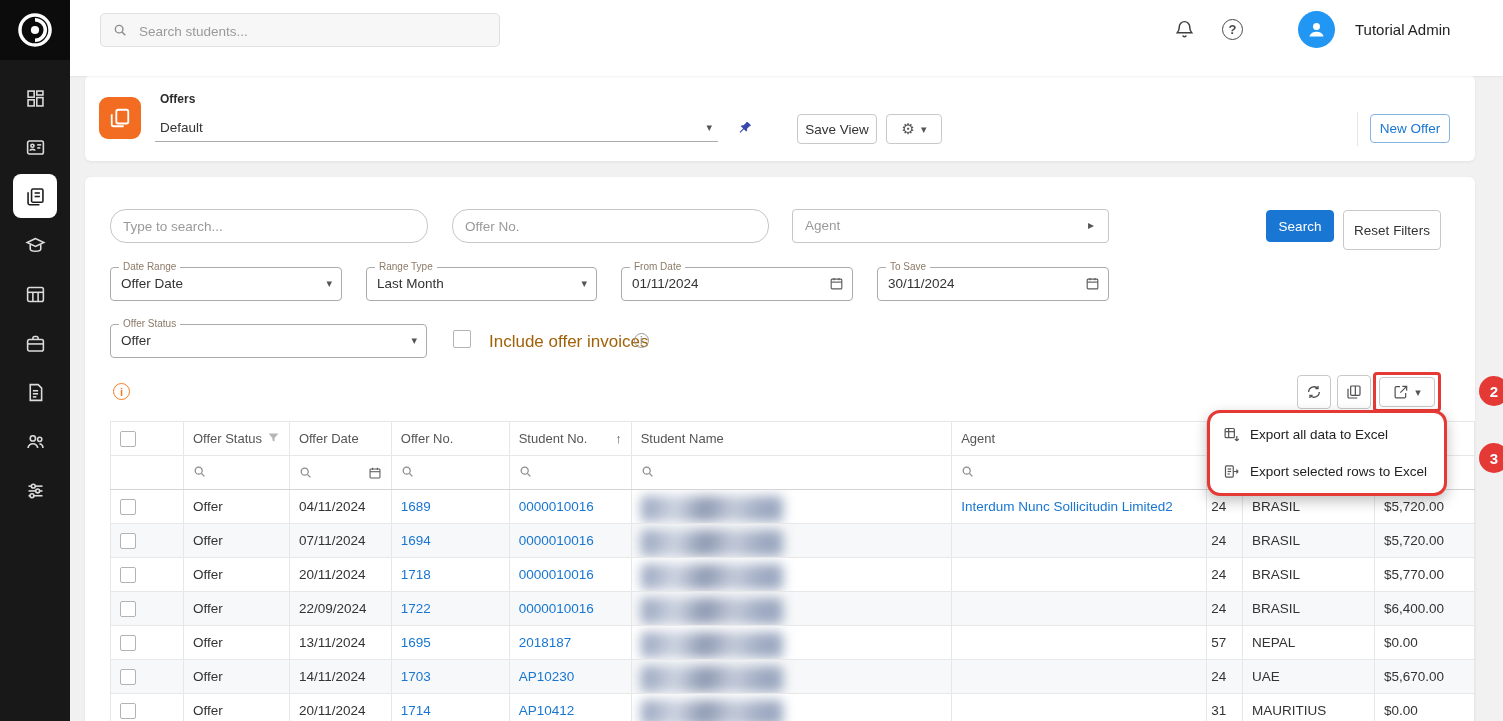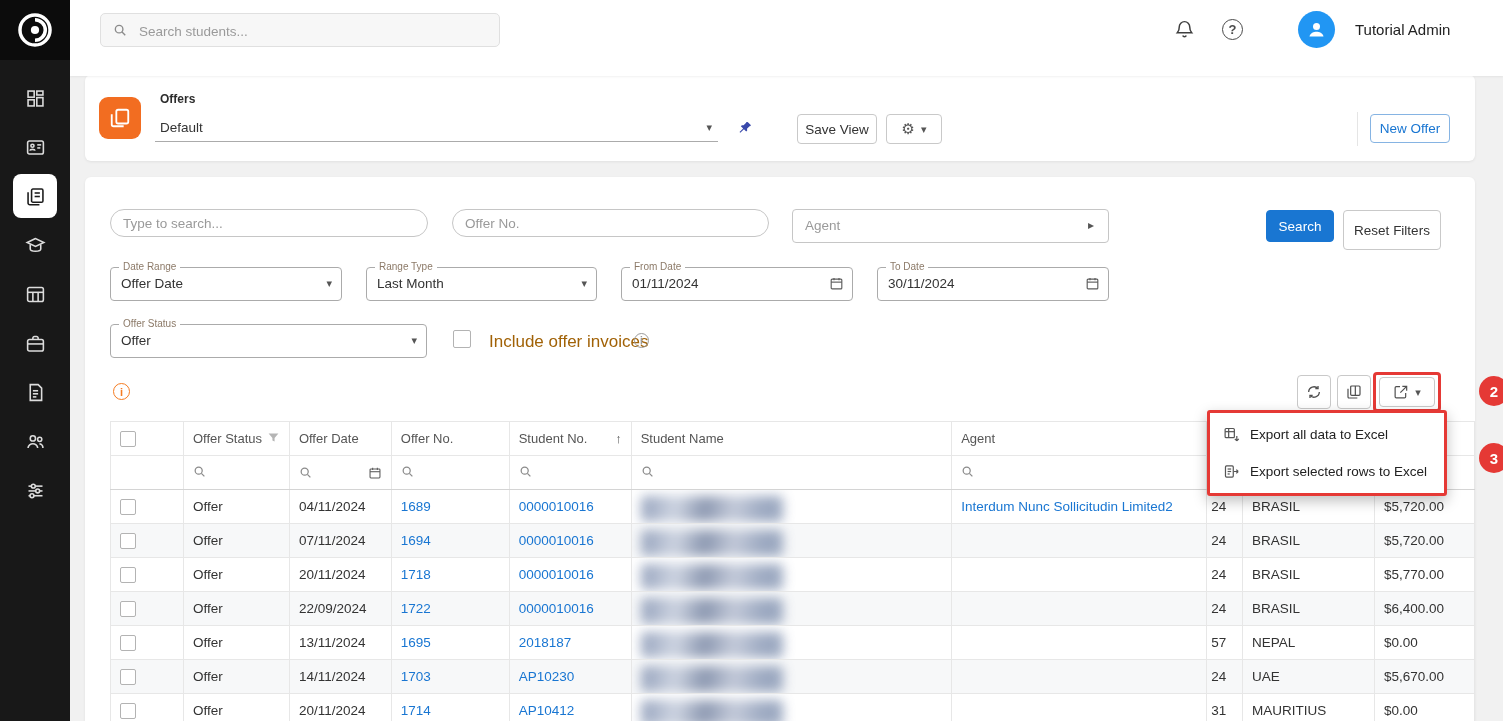--- a/index.html
+++ b/index.html
@@ -26,21 +26,21 @@
   .card{position:absolute;background:#fff;border-radius:6px;box-shadow:0 1px 3px rgba(0,0,0,.07)}
   .appicon{position:absolute;left:14px;top:22px;width:42px;height:42px;border-radius:9px;background:#f26d21;display:flex;align-items:center;justify-content:center}
   .ptitle{position:absolute;left:75px;top:17px;font-size:12px;font-weight:bold;color:#2d2d2d}
   .vselect{position:absolute;left:70px;top:38px;width:563px;height:28px;border-bottom:1px solid #ababab;cursor:pointer}
   .vselect .val{position:absolute;left:5px;top:7px;font-size:13.5px;color:#333}
   .caretg{color:#555;font-size:11px}
   .btn{display:flex;align-items:center;justify-content:center;gap:6px;border:1px solid #c9c9c9;border-radius:4px;background:#fff;font-size:13.5px;color:#333;cursor:pointer;font-family:inherit;box-sizing:border-box}
   .btn-primary{background:#1976d2;border-color:#1976d2;color:#fff}
   .btn-blue{border-color:#86b4e3;color:#1976d2}
   
-  .tinput{position:absolute;height:28px;border:1px solid #c6c6c6;border-radius:16px;background:#fff;font-size:13.5px;color:#333;padding:0 12px;outline:none;box-sizing:border-box;font-family:inherit}
+  .tinput{position:absolute;height:34px;border:1px solid #c6c6c6;border-radius:16px;background:#fff;font-size:13.5px;color:#333;padding:0 12px;outline:none;box-sizing:border-box;font-family:inherit}
   .tinput::placeholder{color:#9a9a9a}
   .fakeinput{position:absolute;height:34px;border:1px solid #c6c6c6;border-radius:4px;background:#fff;box-sizing:border-box;cursor:pointer}
   .fakeinput .ph{position:absolute;left:12px;top:8px;font-size:13.5px;color:#9a9a9a}
   .mselect{position:absolute;height:34px;border:1px solid #ababab;border-radius:4px;background:#fff;box-sizing:border-box;cursor:pointer}
   .mlabel{position:absolute;top:-7px;left:8px;background:#fff;padding:0 4px;font-size:10px;color:#8c7a68}
   .mvalue{position:absolute;left:10px;top:8px;font-size:13.5px;color:#333}
   .mcaret{position:absolute;right:9px;top:9px;color:#555;font-size:11px}
   .mcal{position:absolute;right:8px;top:8px;display:flex}
   .cb{display:inline-block;width:16px;height:16px;border:1.5px solid #b3b3b3;border-radius:2px;background:#fff;box-sizing:border-box;cursor:pointer;vertical-align:middle}
   .iconbtn{position:absolute;width:34px;height:34px;border:1px solid #c9c9c9;border-radius:4px;background:#fff;display:flex;align-items:center;justify-content:center;gap:4px;cursor:pointer;box-sizing:border-box}
@@ -56,21 +56,21 @@
   .frow th{border-bottom:1px solid #d4d4d4}
   .c-center{text-align:center}
   .c-cb{text-align:center}
   .hflex{display:flex;align-items:center;justify-content:space-between}
   .link{color:#1976d2;text-decoration:none;cursor:pointer}
   .blurname{display:block;width:142px;height:26px;margin-top:4px;border-radius:4px;
     background:linear-gradient(100deg,#8796b4 5%,#c3cbdb 25%,#707f9e 45%,#b6bed1 65%,#8494b2 85%);
     filter:blur(6px);opacity:.8}
   .sorticon{color:#555;font-size:13px}
   
-  .menu{position:absolute;background:#fff;border:3px solid #e53935;border-radius:3px;box-shadow:0 5px 14px rgba(0,0,0,.25);z-index:45;padding:3px 0}
+  .menu{position:absolute;background:#fff;border:3px solid #e53935;border-radius:13px;box-shadow:0 5px 14px rgba(0,0,0,.25);z-index:45;padding:3px 0}
   .menuitem{display:flex;align-items:center;gap:10px;height:37px;padding:0 13px;font-size:13.5px;color:#222;cursor:pointer}
   .hl-export{position:absolute;border:3px solid #e53935;border-radius:4px;z-index:40;background:#fff;display:flex;align-items:center;justify-content:center}
   .badge{position:absolute;width:30px;height:30px;border-radius:50%;background:#e53935;color:#fff;font-size:15px;font-weight:bold;display:flex;align-items:center;justify-content:center;z-index:60}
 </style>
 </head>
 <body>
 
 <div class="stage">
 
   <div class="topbar">
@@ -236,21 +236,21 @@
       <span class="mcal">
         <svg width="15" height="15" viewBox="0 0 24 24" fill="none" stroke="#5a5a5a" stroke-width="1.8">
             <rect x="3.5" y="5" width="17" height="15.5" rx="1.5"></rect>
             <line x1="3.5" y1="9.8" x2="20.5" y2="9.8"></line>
             <line x1="8" y1="3" x2="8" y2="6.8"></line>
             <line x1="16" y1="3" x2="16" y2="6.8"></line>
           </svg>
       </span>
     </div>
     <div class="mselect" style="left:792px;top:90px;width:232px">
-      <span class="mlabel">To Date</span>
+      <span class="mlabel">To Save</span>
       <span class="mvalue">30/11/2024</span>
       <span class="mcal">
         <svg width="15" height="15" viewBox="0 0 24 24" fill="none" stroke="#5a5a5a" stroke-width="1.8">
             <rect x="3.5" y="5" width="17" height="15.5" rx="1.5"></rect>
             <line x1="3.5" y1="9.8" x2="20.5" y2="9.8"></line>
             <line x1="8" y1="3" x2="8" y2="6.8"></line>
             <line x1="16" y1="3" x2="16" y2="6.8"></line>
           </svg>
       </span>
     </div>

